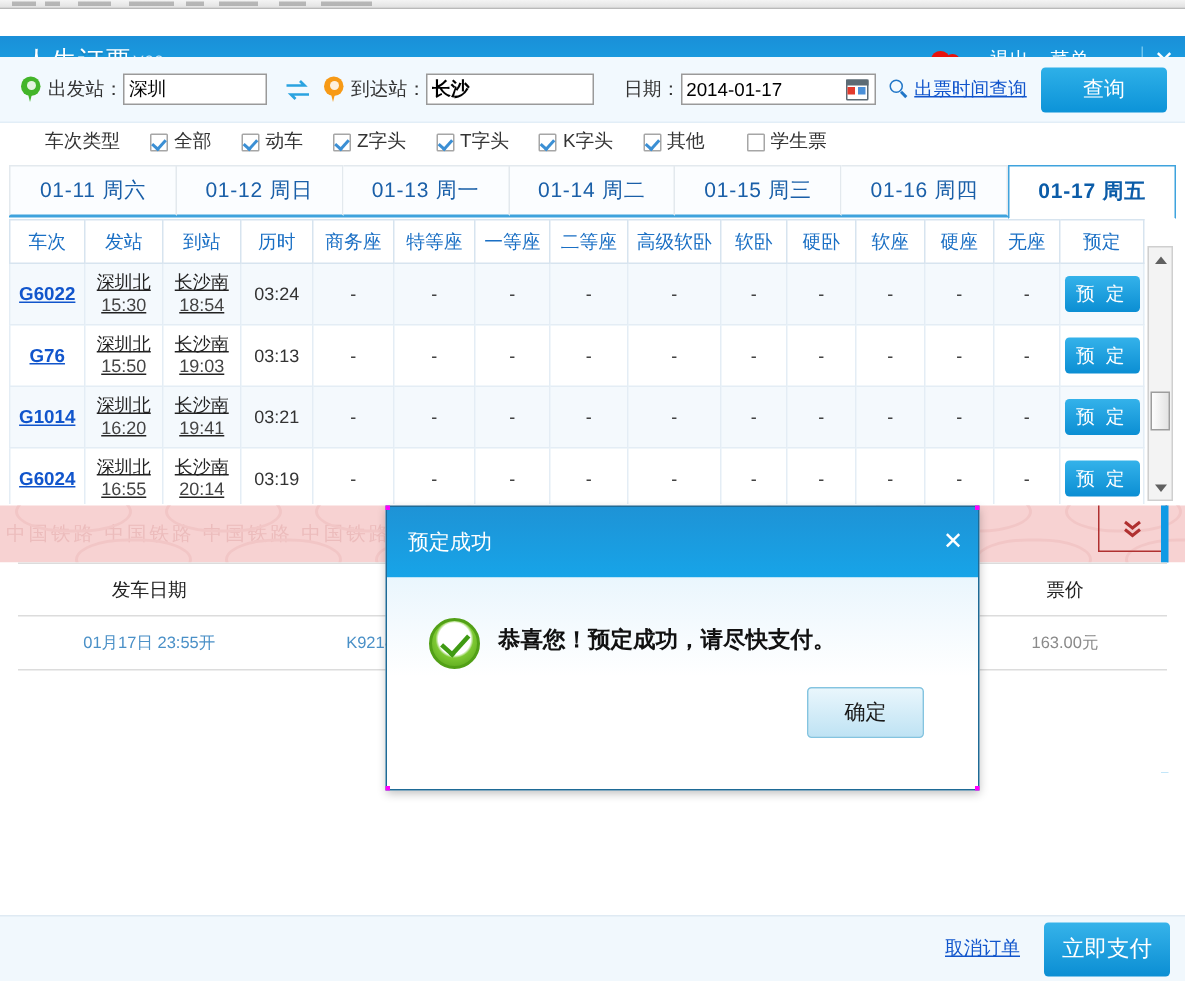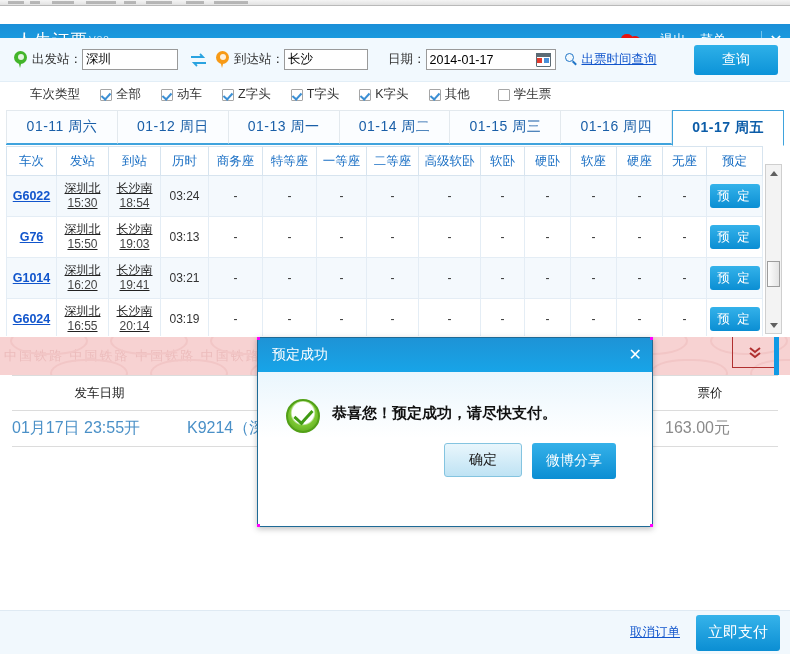--- a/index.html
+++ b/index.html
@@ -189,21 +189,21 @@
   .order-head {
     position:absolute; top:0; left:12px; right:12px; height:36px;
     border-top:1px solid #dcdcdc; border-bottom:1px solid #dcdcdc;
     display:flex; align-items:center;
   }
   .order-row {
     position:absolute; top:36px; left:12px; right:12px; height:36px;
     border-bottom:1px solid #dcdcdc; display:flex; align-items:center;
   }
   .oh { font-size:12.5px; color:#222; text-align:center; }
-  .orow-c { font-size:16px; color:#4a90c7; }
+  .orow-c { font-size:11px; color:#4a90c7; text-align:center; }
   .orow-c.grey { color:#8a8a8a; }
   .blue-edge {
     position:absolute; top:337px; left:774px; width:5px; height:178px; background:#0f9ae5;
   }
 
   
   .bottombar {
     position:absolute; bottom:0; left:0; width:790px; height:44px;
     background:#f1f8fd; border-top:1px solid #dfeaf3;
     display:flex; align-items:center; justify-content:flex-end;
@@ -216,21 +216,21 @@
   }
 
   
   .modal-shell {
     position:absolute; top:337px; left:257px; width:396px; height:190px;
     border:1px solid #1e6a96; background:#ffffff;
     box-shadow:0 2px 6px rgba(0,0,0,.25);
   }
   .modal-corner{position:absolute;width:3px;height:3px;background:#ff00ff;}
   .modal-title {
-    height:34px; background:linear-gradient(to bottom,#1e93d6,#17a4e8);
+    height:47px; background:linear-gradient(to bottom,#1e93d6,#17a4e8);
     display:flex; align-items:center;
   }
   .modal-title span { color:#ffffff; font-size:14px; margin-left:14px;}
   .modal-x {
     margin-left:auto; margin-right:10px; color:#ffffff; font-size:16px;
     font-weight:bold; cursor:pointer; line-height:1;
   }
   .modal-body {
     height:120px; background:linear-gradient(to bottom,#eaf6fd 0%,#ffffff 55%);
     position:relative;
@@ -304,21 +304,21 @@
       <path d="M1 5 H13 L10 2" stroke="#2aa3e0" stroke-width="1.8" fill="none"></path>
       <path d="M16 11 H4 L7 14" stroke="#2aa3e0" stroke-width="1.8" fill="none"></path>
     </svg>
   </div>
   <div class="pin orange" style="margin-left:0;">
     <div class="head"></div>
       <div class="tip"></div>
       <div class="dot"></div>
   </div>
   <div class="fld-label">到达站：</div>
-  <input class="txtinput" style="width: 84px;" value="长沙">
+  <input class="txtinput" style="width: 112px; font-weight: bold;" value="长沙">
   <div class="fld-label" style="margin-left:20px;">日期：</div>
   <input class="txtinput" style="width: 130px; padding-right: 20px;" value="2014-01-17">
   <div class="cal-ico">
     <div class="body"></div>
       <div class="top"></div>
       <div class="red"></div>
       <div class="blu"></div>
   </div>
   <div class="srch-ico">
     <div class="ring"></div>
@@ -589,16 +589,15 @@
   <div class="modal-corner" style="right:-1px;bottom:-1px;"></div>
   <div class="modal-title">
     <span>预定成功</span>
     <div class="modal-x">✕</div>
   </div>
   <div class="modal-body">
     <div class="okmark"></div>
     <div class="modal-msg">恭喜您！预定成功，请尽快支付。</div>
     <div class="modal-btns">
       <button class="btn-ok">确定</button>
-      <button class="btn-share">微博分享</button>
     </div>
   </div>
 </div>
 
 </body></html>

